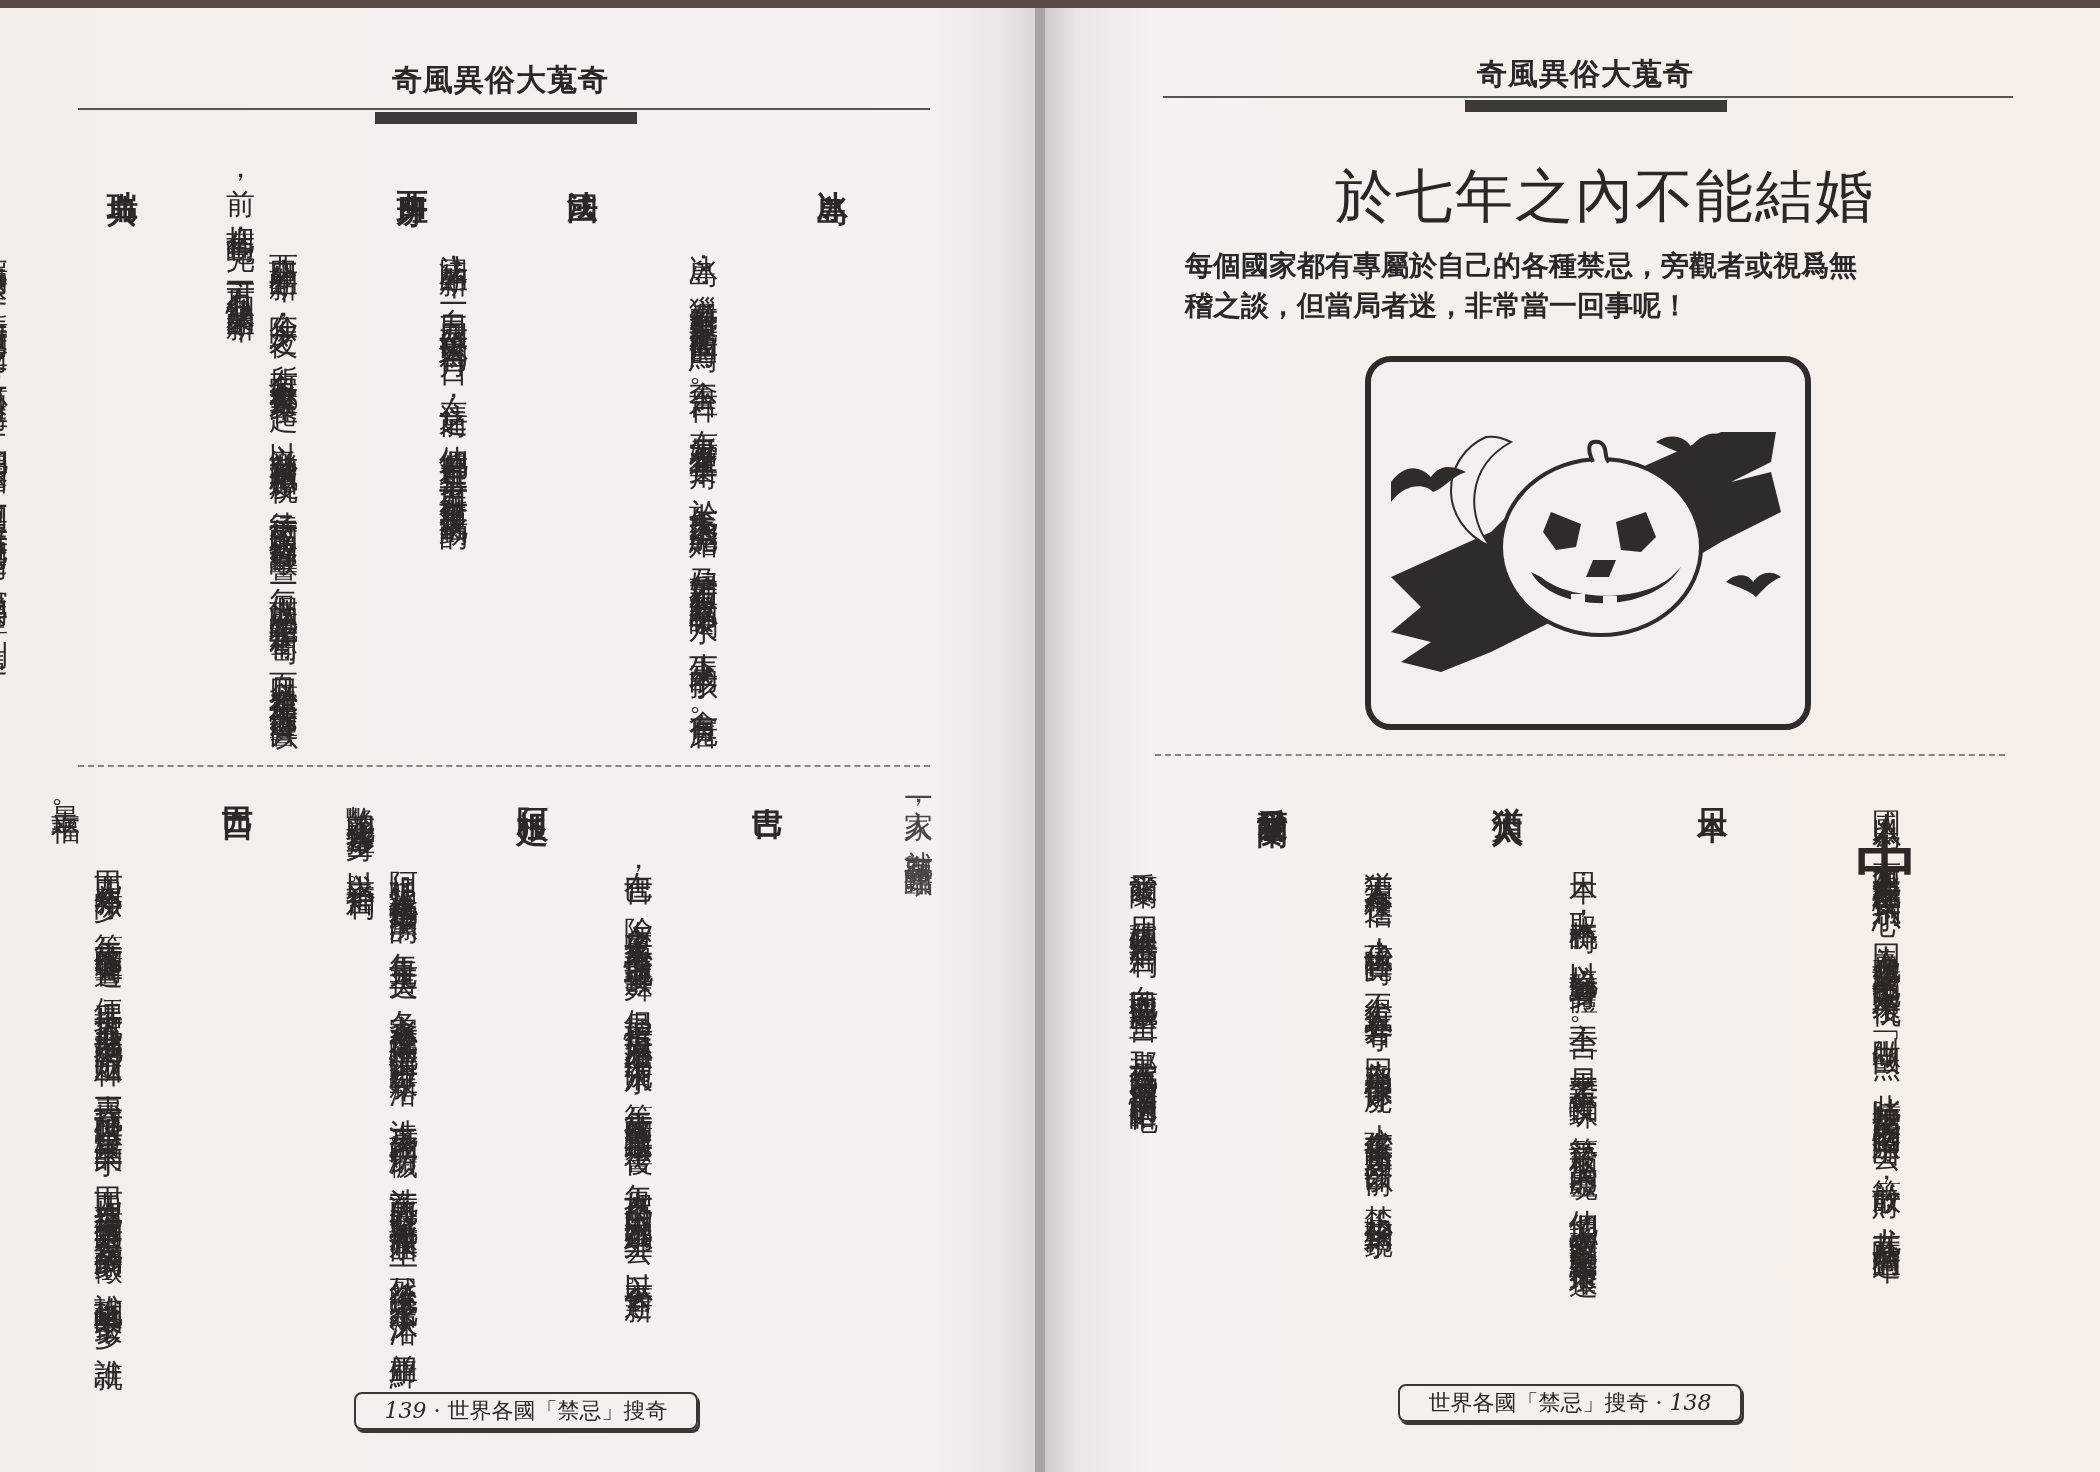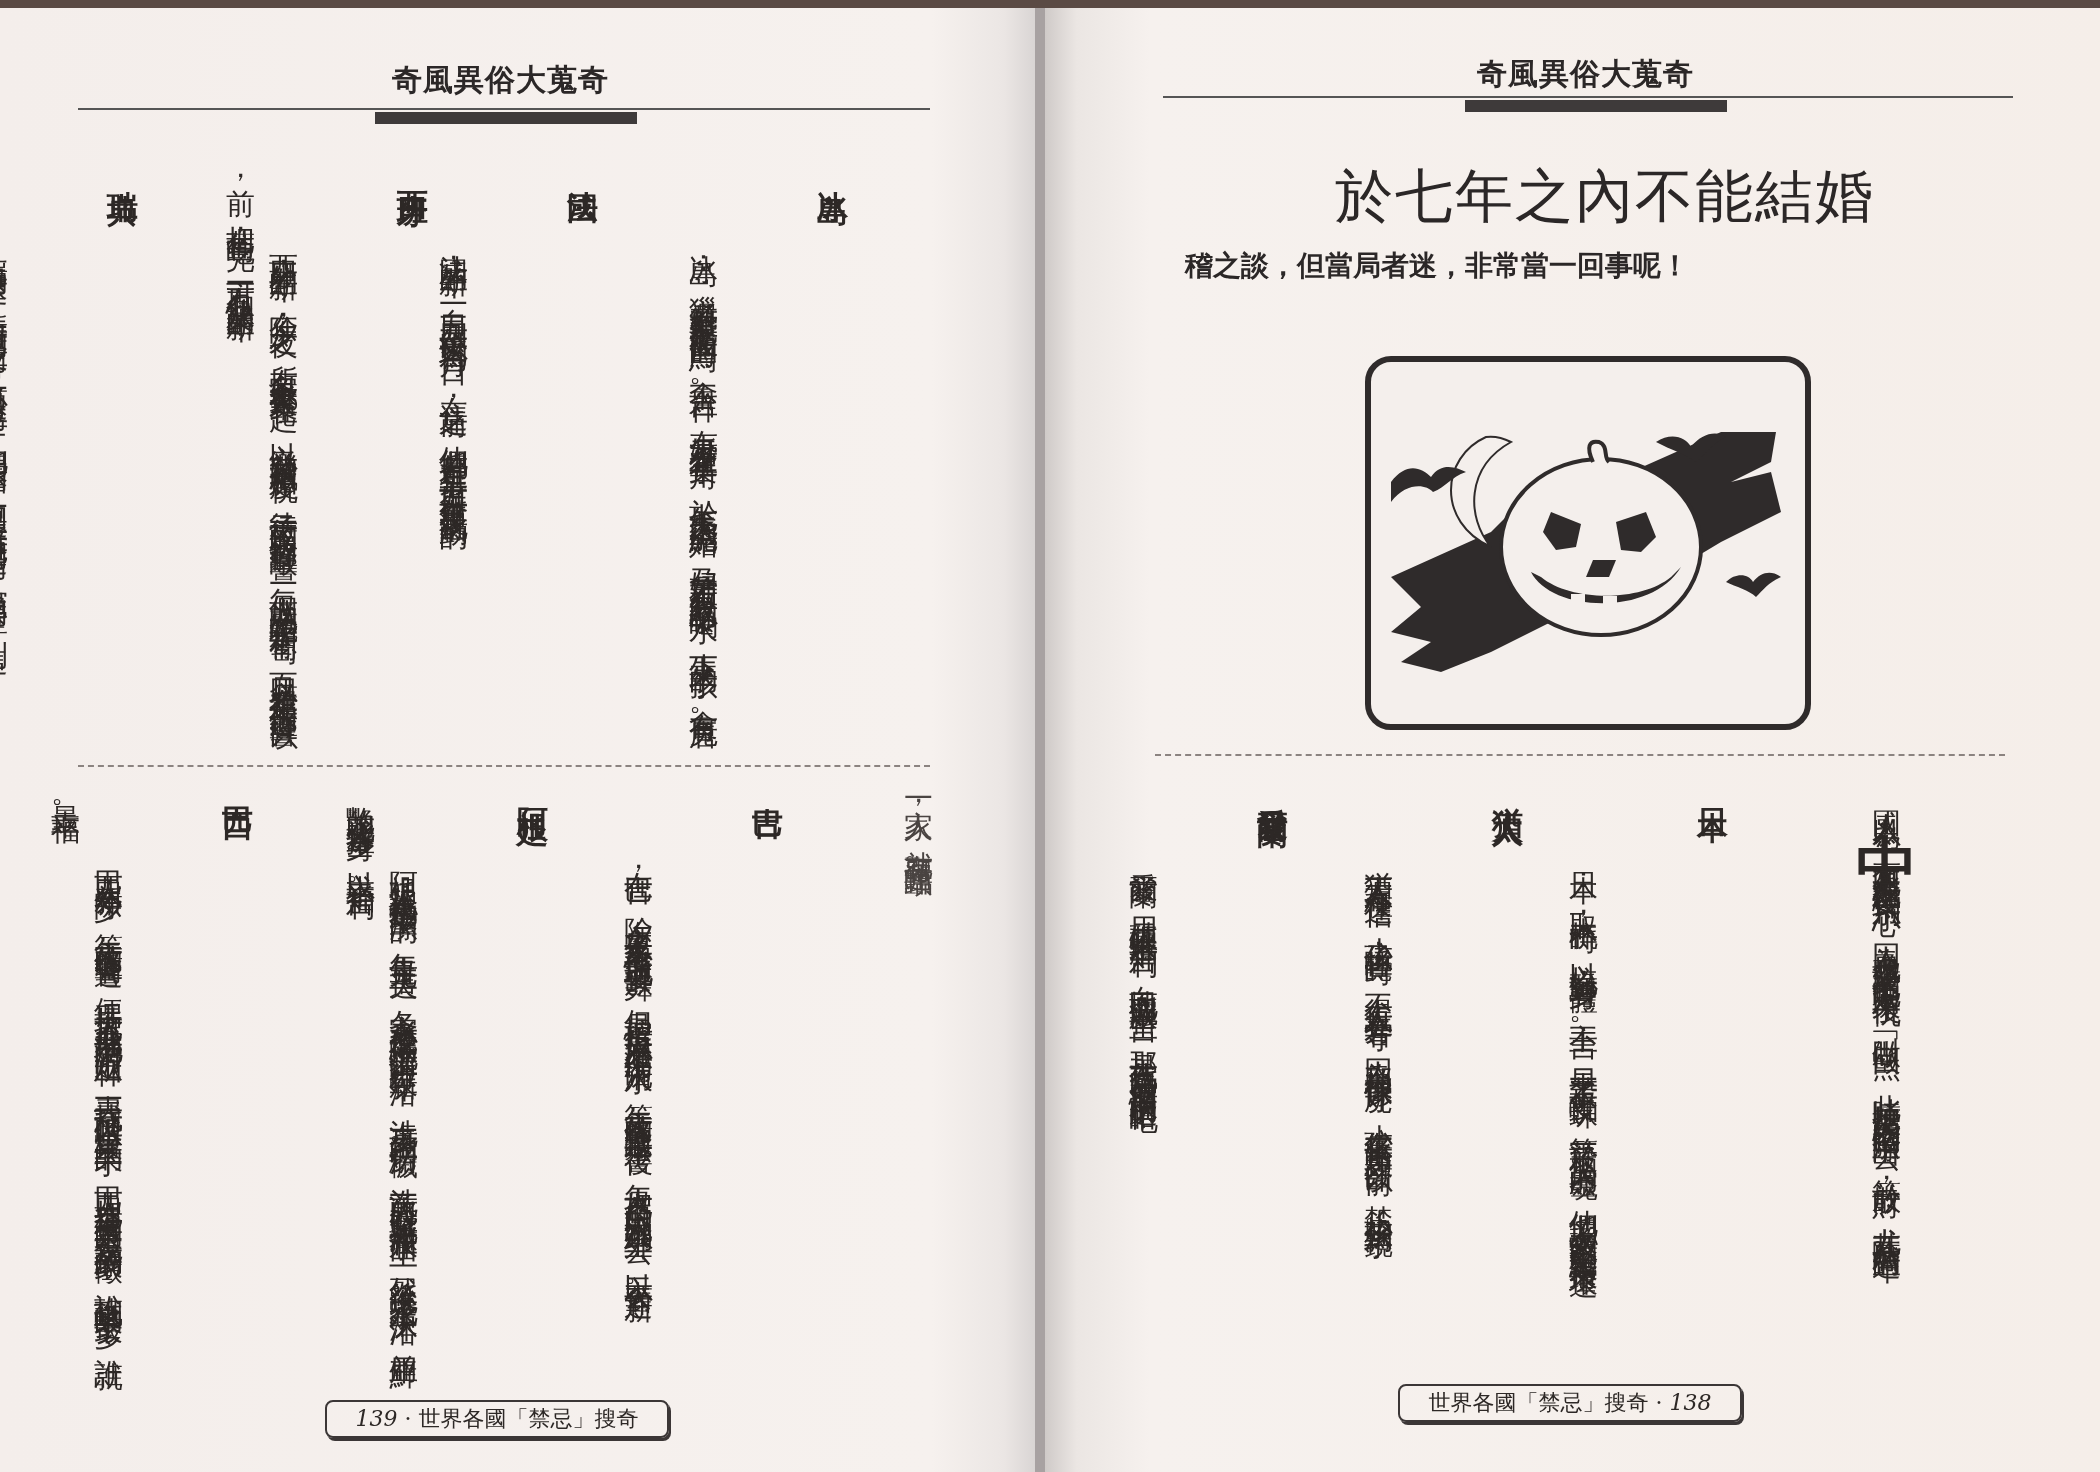--- a/index.html
+++ b/index.html
@@ -101,38 +101,39 @@
     </div>
     <div class="vt" style="right:395px; top:775px; height:560px;">
       <span class="h">阿根廷</span>
       <span class="p"><span class="indent"></span><span>阿根廷人認為水是最聖潔的。每年元旦這天，各家老小成群結隊地去江河中行「新年浴」，洗去身上的一切污穢。洗前先將一籃鮮花瓣撒在水面上，然後跳進「花水」中沐浴，並用鮮艷的花瓣揉搓全身，以求幸福吉利。</span></span>
     </div>
     <div class="vt" style="right:690px; top:775px; height:560px;">
       <span class="h">巴西</span>
       <span class="p"><span class="indent"></span><span>巴西人新年除夕，等午夜的鐘聲響過，便手持火把三五成群地湧向附近山林，去尋找一種叫做「金樺果」的果子。巴西人把這種稀有的果子視為幸福的象徵。誰找到的果子最多，誰就最幸福。</span></span>
     </div>
 
-    <div class="footer-box" style="left:325px; top:1384px; width:340px;margin-top:8px;">
+    <div class="footer-box" style="left:354px; top:1384px; width:340px;">
       <span class="num">139</span>
       <span> · </span>
       <span>世界各國「禁忌」搜奇</span>
     </div>
   </div>
 
   <div class="gutter"></div>
 
   <div class="page page-right">
     <div class="run-head">
       <div class="title" style="left:432px; top:46px;">奇風異俗大蒐奇</div>
       <div class="rule" style="left:118px; top:88px; width:850px;"></div>
       <div class="bar" style="left:420px; top:92px; width:262px;"></div>
     </div>
 
     <div class="main-title" style="left:290px; top:150px;">於七年之內不能結婚</div>
     <div class="subtitle" style="left:140px; top:238px; width:850px;">
+      <div>每個國家都有專屬於自己的各種禁忌，旁觀者或視爲無</div>
       <div>稽之談，但當局者迷，非常當一回事呢！</div>
     </div>
 
   </div>
 
   <div class="illus">
     <svg width="434" height="362" viewBox="0 0 434 362">
 
       <path d="M20 215 L120 170 L140 150 L260 110 L350 70 L405 70 L400 100 L360 120 L400 110 L410 150 L350 180 L300 210 L240 240 L180 260 L120 290 L70 310 L30 300 L60 280 L20 270 L50 245 Z" fill="#2f2b2b"></path>
 

